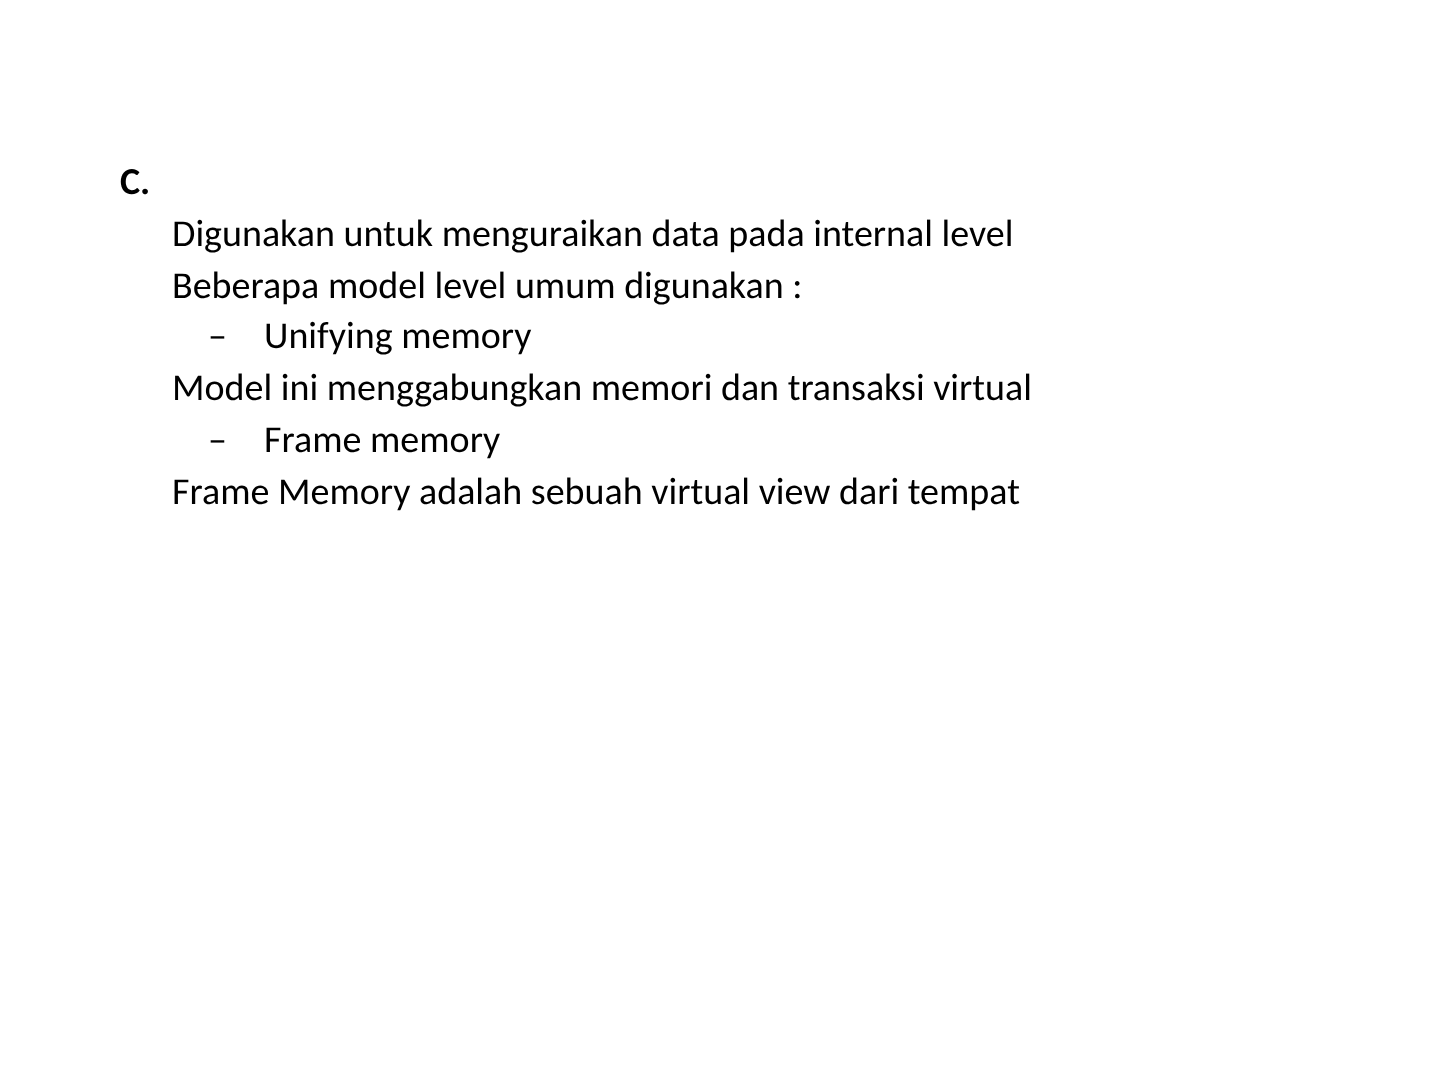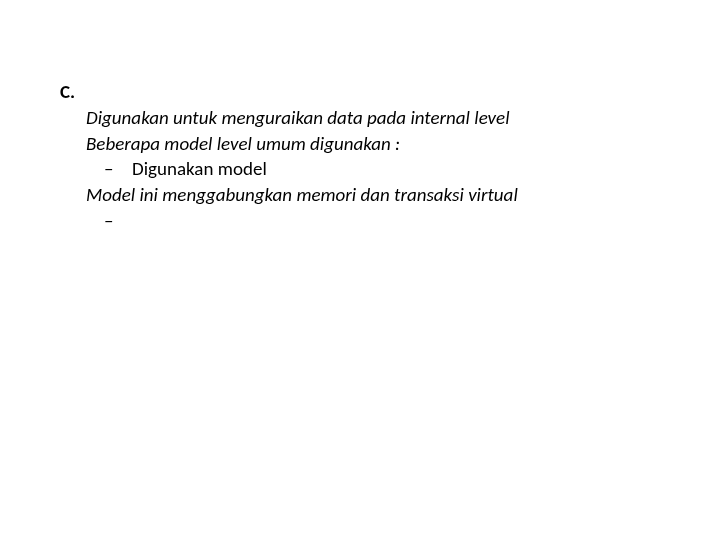--- a/index.html
+++ b/index.html
@@ -26,21 +26,20 @@
   }
   .heading-letter {
     width: 26px;
     flex: 0 0 26px;
   }
   .body-block {
     margin-left: 26px;
   }
   .para {
     margin: 0 0 2px 0;
-    font-style: italic;
   }
   .bullet-row {
     display: flex;
     margin-left: 18px;
     margin-bottom: 2px;
   }
   .bullet-dash {
     width: 28px;
     flex: 0 0 28px;
   }
@@ -62,22 +61,24 @@
     <span class="heading-letter">C.</span>
   </div>
 
   <div class="body-block">
 
     <p class="para">Digunakan untuk menguraikan data pada internal level</p>
     <p class="para">Beberapa model level umum digunakan :</p>
 
     <div class="bullet-row">
       <span class="bullet-dash">–</span>
-      <span>Digunakan model</span>
+      <span>Unifying memory</span>
     </div>
     <p class="para justify">Model ini menggabungkan memori dan transaksi virtual</p>
 
     <div class="bullet-row">
       <span class="bullet-dash">–</span>
+      <span>Frame memory</span>
     </div>
+    <p class="para justify">Frame Memory adalah sebuah virtual view dari tempat</p>
 
   </div>
 </div>
 
 </body></html>

